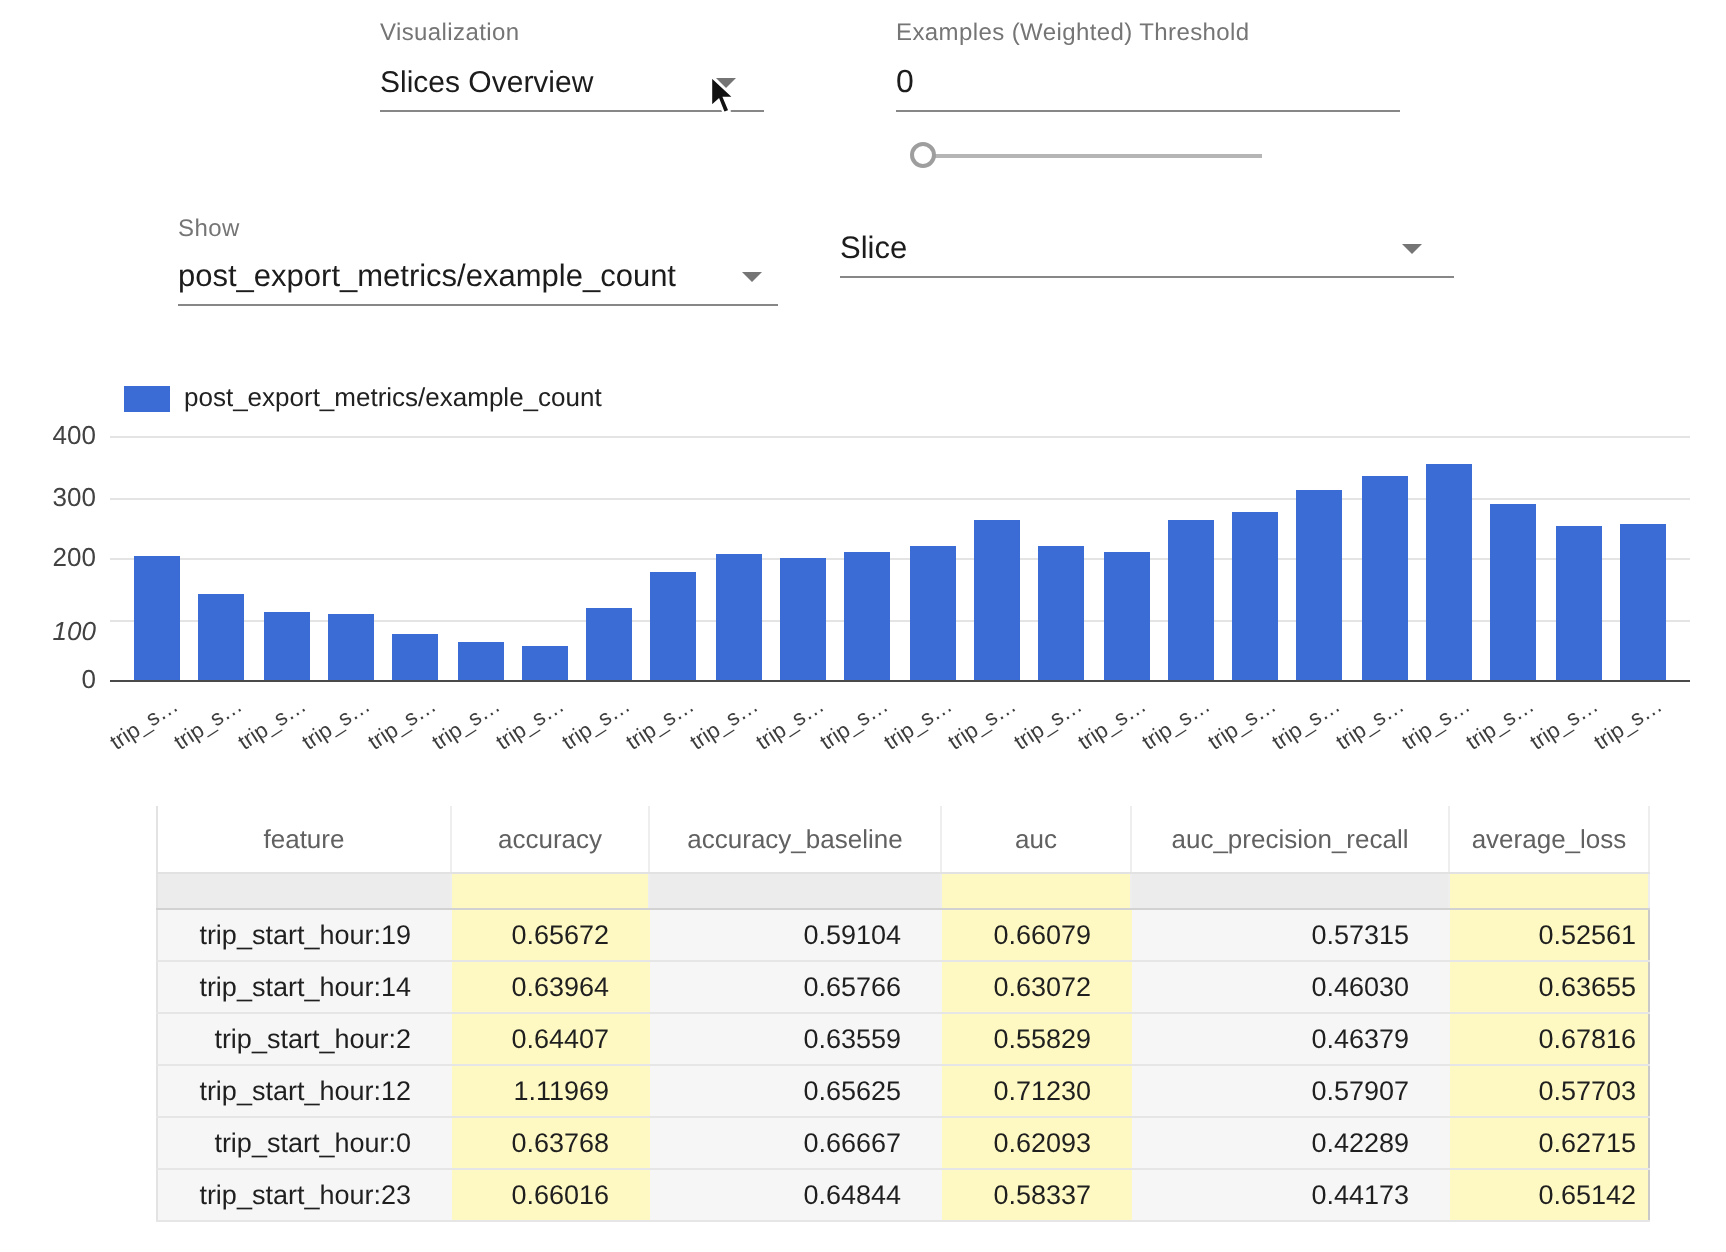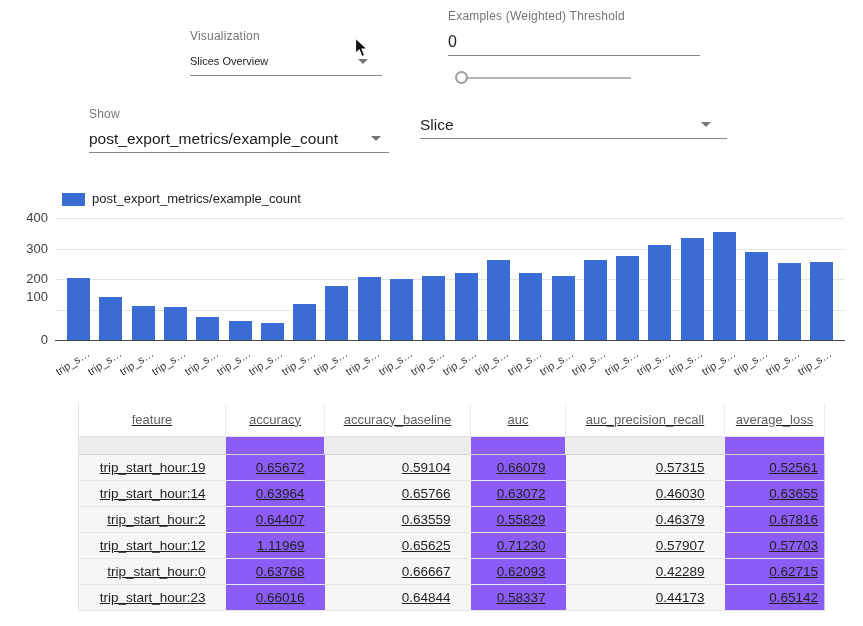--- a/index.html
+++ b/index.html
@@ -4,21 +4,21 @@
 <style>
   html,body{margin:0;padding:0;background:#fff;}
   .screen{
     position:relative;width:863px;height:626px;background:#fff;overflow:hidden;
     font-family:"Liberation Sans", sans-serif;color:#212121;
   }
   .abs{position:absolute;}
   
   .ctrl-label{font-size:12px;color:#757575;letter-spacing:.2px;}
   .select-row{position:relative;border-bottom:1px solid #878787;}
-  .select-value{font-size:11px;color:#1c1c1c;line-height:27px;white-space:nowrap;display:block;overflow:hidden;}
+  .select-value{font-size:15px;color:#1c1c1c;line-height:27px;white-space:nowrap;display:block;overflow:hidden;}
   .select-value.sm{font-size:15.5px;}
   .dd-arrow{
     position:absolute;top:11px;width:0;height:0;
     border-left:5px solid transparent;border-right:5px solid transparent;
     border-top:5px solid #757575;
   }
   .text-underline{border-bottom:1px solid #878787;}
   .input-value{font-size:16px;color:#1c1c1c;line-height:27px;}
   
   .slider{position:absolute;height:16px;}
@@ -30,42 +30,42 @@
   .legend-label{position:absolute;font-size:13px;color:#212121;white-space:nowrap;}
   .gridline{position:absolute;height:1px;background:#e4e4e4;}
   .axisline{position:absolute;height:1px;background:#4a4a4a;}
   .ytick{position:absolute;width:32px;text-align:right;font-size:13px;color:#424242;}
   .bar{position:absolute;}
   .xlab{position:absolute;font-size:11px;color:#3d3d3d;width:52px;text-align:right;
     transform:rotate(-33deg);transform-origin:100% 0%;white-space:nowrap;}
   
   .table-wrap{position:absolute;left:78px;top:403px;width:747px;overflow:hidden;}
   table.metrics{border-collapse:collapse;table-layout:fixed;width:746px;
-    border-left:1px solid #e3e3e3;border-right:1px solid #c9c9c9;background:#8b5cf6;text-decoration:underline;}
+    border-left:1px solid #e3e3e3;border-right:1px solid #c9c9c9;background:#fef9c3;}
   table.metrics th{
     height:33px;font-weight:normal;font-size:13px;color:#616161;text-align:center;
     border-bottom:1px solid #e2e2e2;border-right:1px solid #eeeeee;background:#fff;
     overflow:hidden;white-space:nowrap;padding:0 2px;box-sizing:border-box;}
   table.metrics tr.filter-row td{height:18px;border-bottom:1px solid #d2d2d2;border-right:1px solid #eeeeee;padding:0;}
   table.metrics tr.filter-row td.tint{background:#ececec;}
   table.metrics td{
     height:26px;font-size:13.5px;color:#1f1f1f;text-align:right;
     padding:0 20px 0 2px;border-bottom:1px solid #e6e6e6;
     overflow:hidden;white-space:nowrap;box-sizing:border-box;}
   table.metrics td.tint{background:#f6f6f6;}
   table.metrics td:last-child{padding-right:6px;}
   
   .cursor{position:absolute;z-index:20;}
 </style>
 </head>
 <body>
 
 <div class="screen">
 
-  <div class="abs" style="left:190px;top:9px;width:192px;margin-top:20px;">
+  <div class="abs" style="left:190px;top:9px;width:192px;">
     <div class="ctrl-label">Visualization</div>
     <div class="select-row" style="margin-top:5px;height:27px;">
       <span class="select-value">Slices Overview</span>
       <span class="dd-arrow" style="right:14px;"></span>
     </div>
   </div>
 
   <div class="cursor" style="left:354px;top:37px;">
     <svg width="15" height="22" viewBox="0 0 15 22">
       <path d="M1.5 1 L1.5 16.5 L5.3 13 L7.9 19.6 L10.8 18.4 L8.1 12 L13.3 12 Z" fill="#111" stroke="#fff" stroke-width="1.2"></path>
@@ -103,21 +103,21 @@
   <div class="legend-label" style="left:92px;top:191px;">post_export_metrics/example_count</div>
 
   <div class="abs" style="left:0;top:0;width:863px;height:626px;" id="chart-layer">
       <div class="gridline" style="left: 55px; width: 790px; top: 218px;"></div>
       <div class="ytick" style="left: 16px; top: 210px;">400</div>
       <div class="gridline" style="left: 55px; width: 790px; top: 248.5px;"></div>
       <div class="ytick" style="left: 16px; top: 240.5px;">300</div>
       <div class="gridline" style="left: 55px; width: 790px; top: 279px;"></div>
       <div class="ytick" style="left: 16px; top: 271px;">200</div>
       <div class="gridline" style="left: 55px; width: 790px; top: 309.5px;"></div>
-      <div class="ytick" style="left: 16px; top: 289px;">100</div>
+      <div class="ytick" style="left: 16px; top: 308px; font-style: italic;">100</div>
       <div class="ytick" style="left: 16px; top: 332px;">0</div>
       <div class="bar" style="left: 67px; top: 278px; width: 23px; height: 62px; background: rgb(59, 108, 214);"></div>
       <div class="xlab" style="left: 32.5px; top: 347px;">trip_s…</div>
       <div class="bar" style="left: 99.3px; top: 297px; width: 23px; height: 43px; background: rgb(59, 108, 214);"></div>
       <div class="xlab" style="left: 64.8px; top: 347px;">trip_s…</div>
       <div class="bar" style="left: 131.6px; top: 306px; width: 23px; height: 34px; background: rgb(59, 108, 214);"></div>
       <div class="xlab" style="left: 97.1px; top: 347px;">trip_s…</div>
       <div class="bar" style="left: 163.9px; top: 307px; width: 23px; height: 33px; background: rgb(59, 108, 214);"></div>
       <div class="xlab" style="left: 129.4px; top: 347px;">trip_s…</div>
       <div class="bar" style="left: 196.2px; top: 317px; width: 23px; height: 23px; background: rgb(59, 108, 214);"></div>

